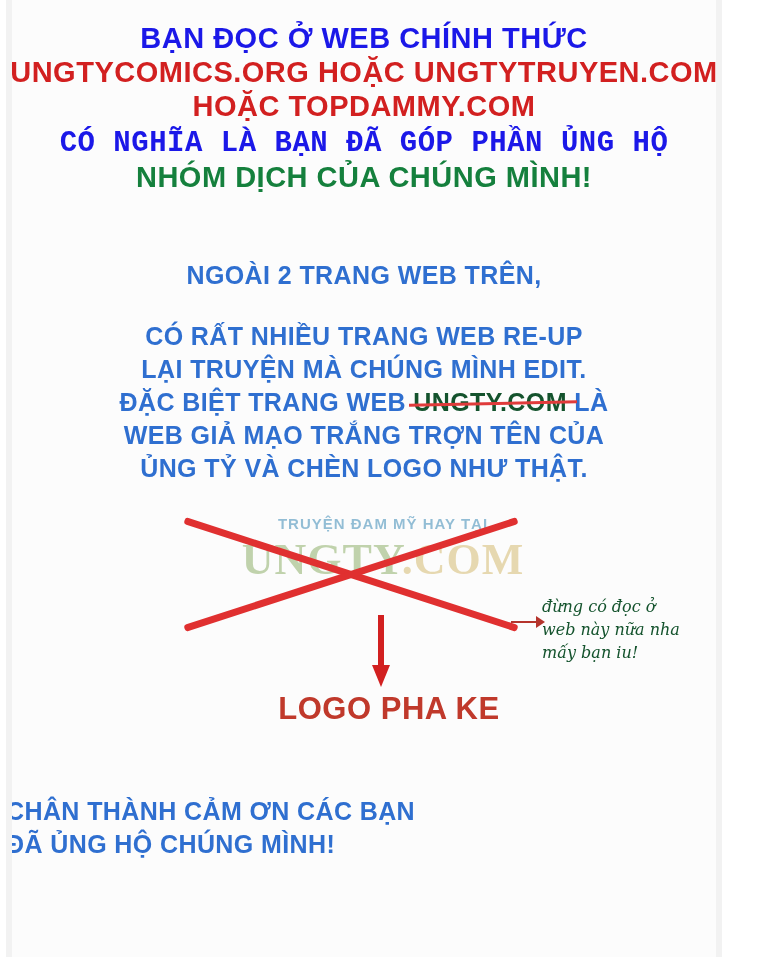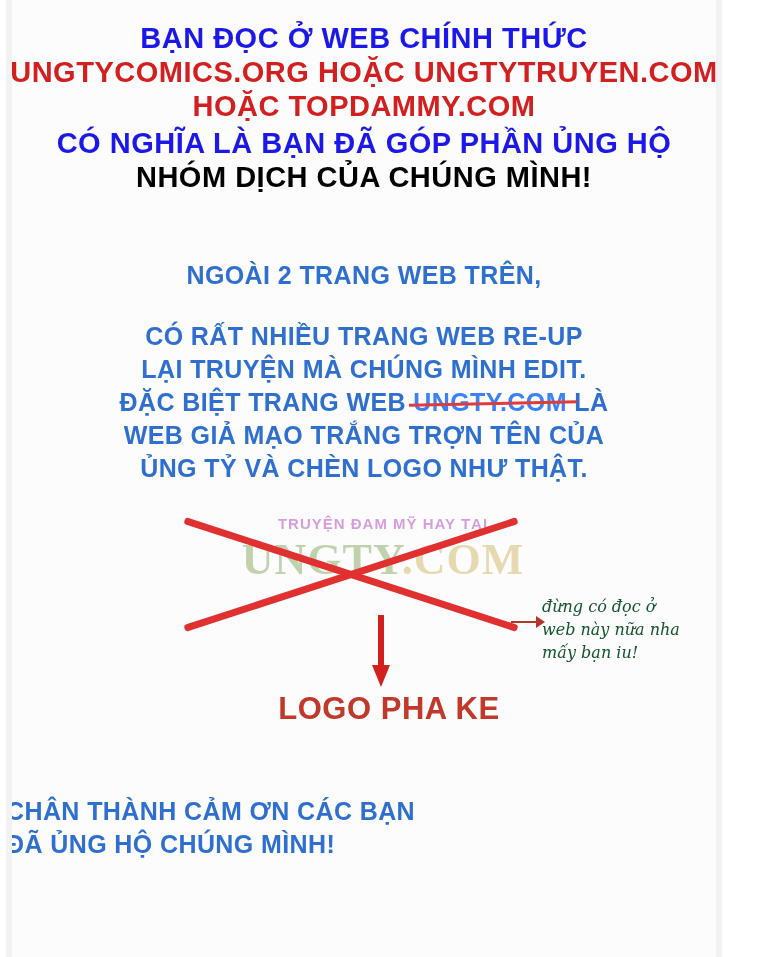--- a/index.html
+++ b/index.html
@@ -41,37 +41,37 @@
     letter-spacing: 0.5px;
   }
   .hl-line {
     font-weight: bold;
     text-transform: uppercase;
     white-space: nowrap;
   }
   .hl-1 { font-size: 29px; color: #1b18e8; }
   .hl-2 { font-size: 29px; color: #d22020; }
   .hl-3 { font-size: 29px; color: #d22020; }
-  .hl-4 { font-size: 29px; color: #1b18e8; margin-top: 3px; }
-  .hl-5 { font-size: 29px; color: #000000; }
+  .hl-4 { font-size: 29px; color: #1b18e8; margin-top: 3px; font-family: Liberation Mono, monospace; }
+  .hl-5 { font-size: 29px; color: #15803d; }
 
   
   .para {
     text-align: center;
     color: #2f6fd0;
     font-weight: bold;
     text-transform: uppercase;
     font-size: 25px;
     line-height: 1.32;
     letter-spacing: 0.4px;
   }
   .para-1 { margin-top: 64px; }
   .para-2 { margin-top: 28px; }
   .strike {
-    color: #3b82f6;
+    color: #14532d;
     position: relative;
     white-space: nowrap;
   }
   .strike::after {
     content: "";
     position: absolute;
     left: -4px;
     right: -10px;
     top: 52%;
     height: 3px;
@@ -90,21 +90,21 @@
     position: absolute;
     left: 232px;
     top: 12px;
     width: 290px;
     text-align: center;
     opacity: 0.42;
   }
   .fake-logo-top {
     font-size: 15px;
     letter-spacing: 1px;
-    color: #a21caf;
+    color: #0369a1;
     font-weight: bold;
     text-transform: uppercase;
   }
   .fake-logo-main {
     font-family: "Liberation Serif", serif;
     font-size: 44px;
     font-weight: bold;
     color: #6f9a3f;
     letter-spacing: 1px;
     margin-top: 2px;

